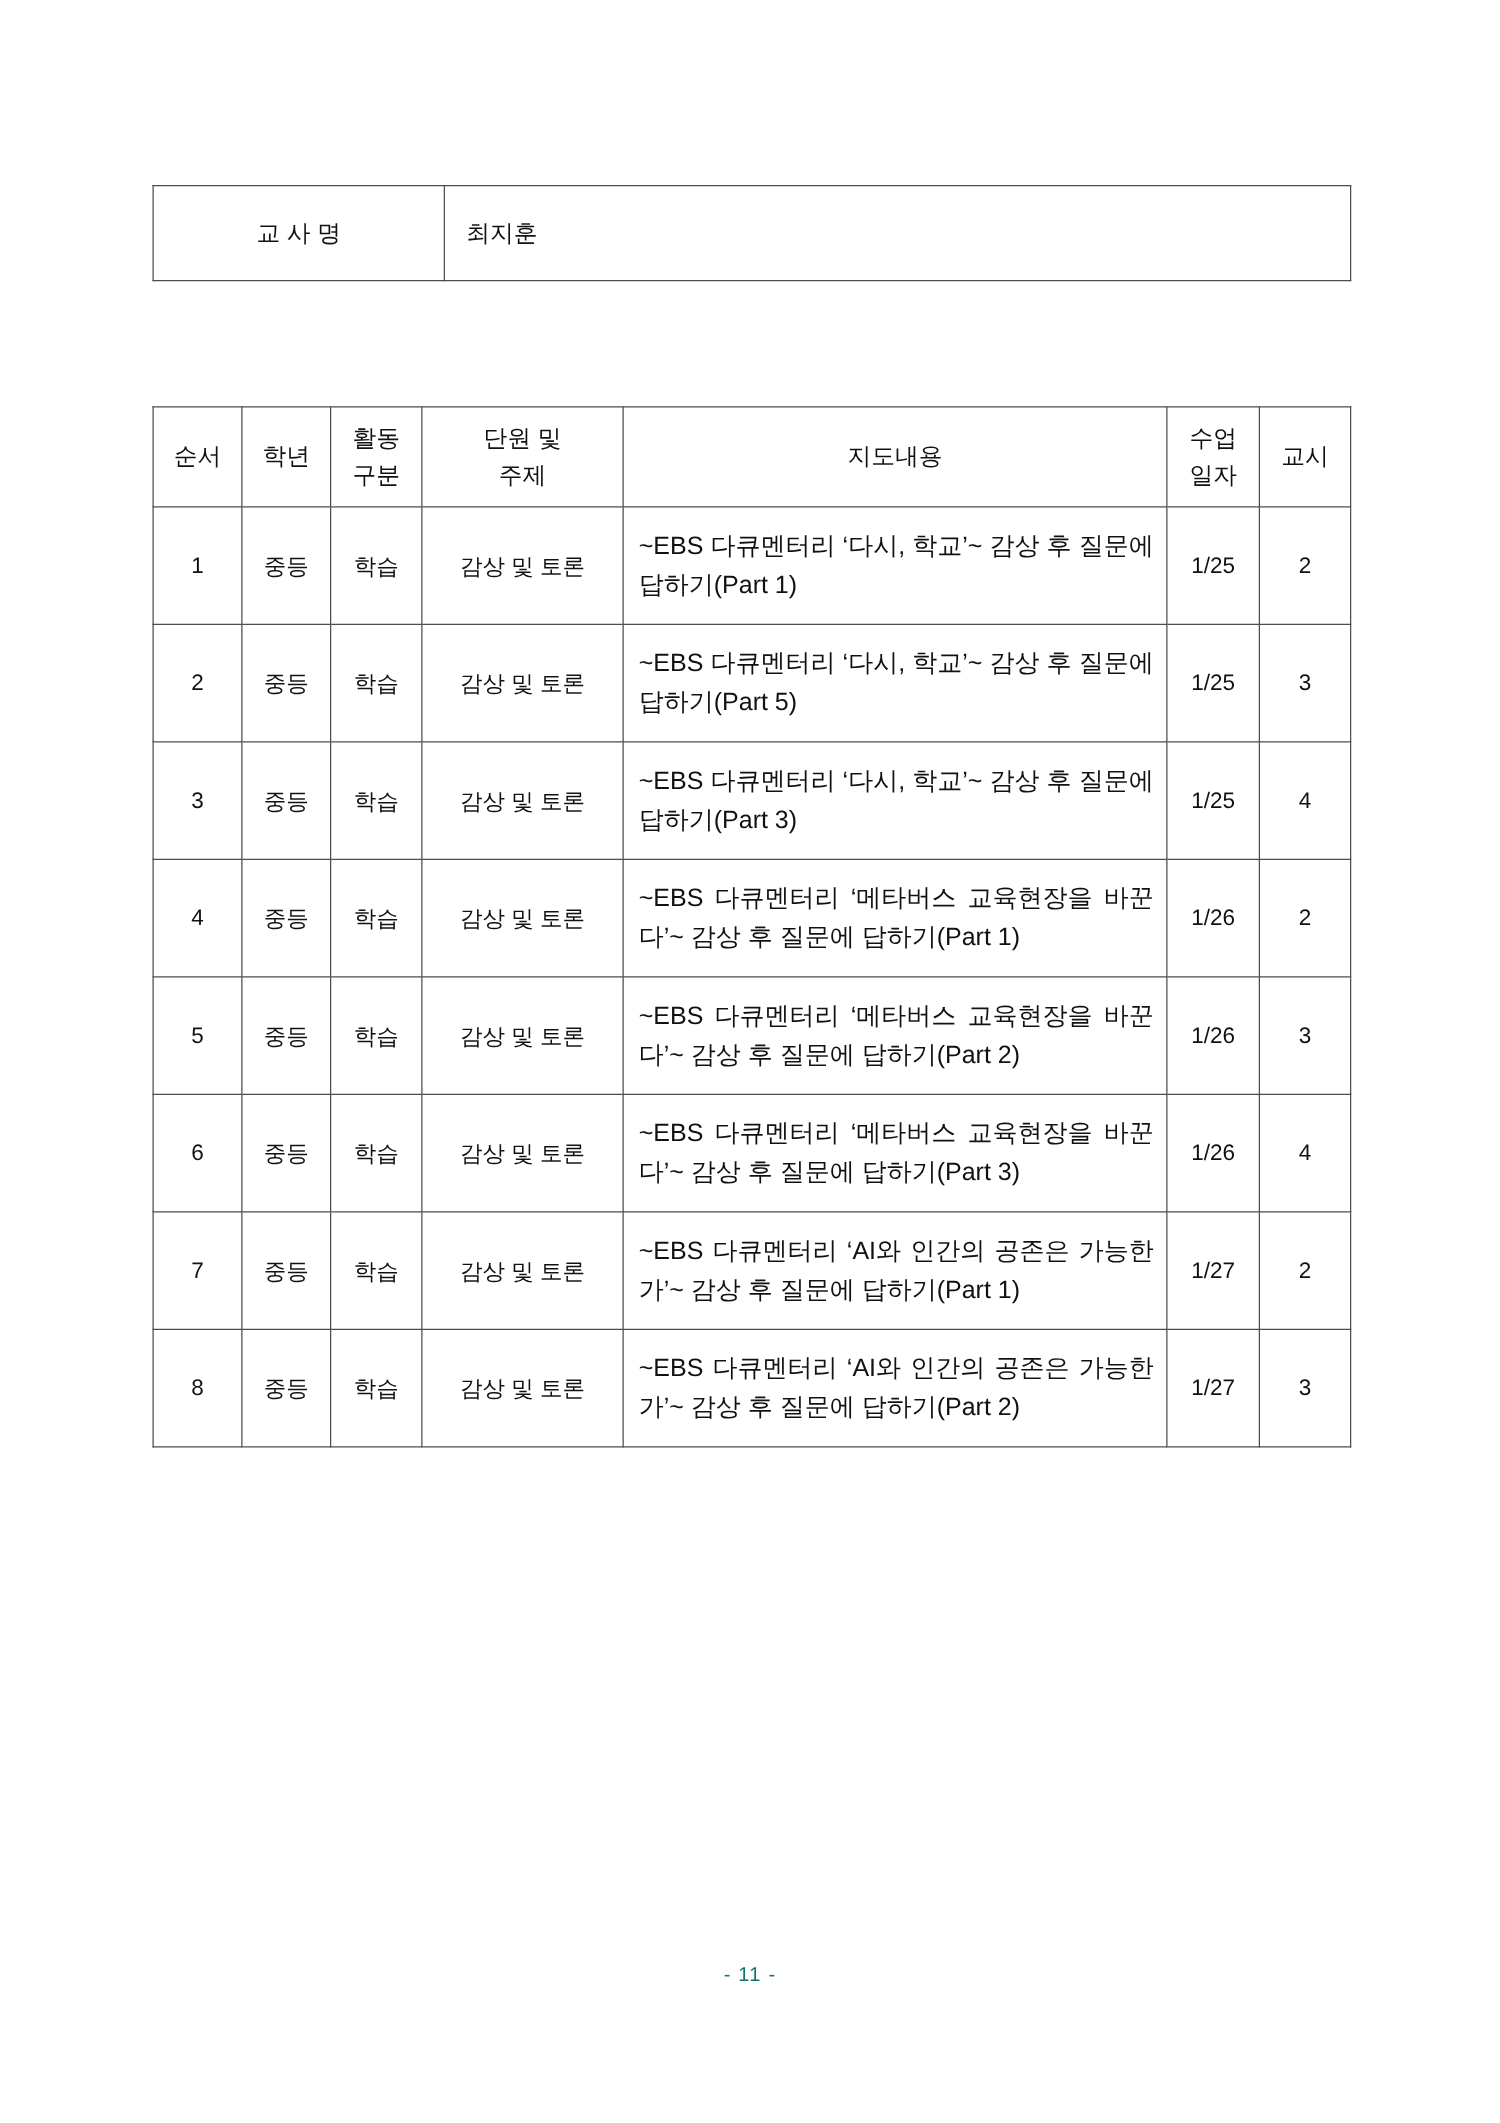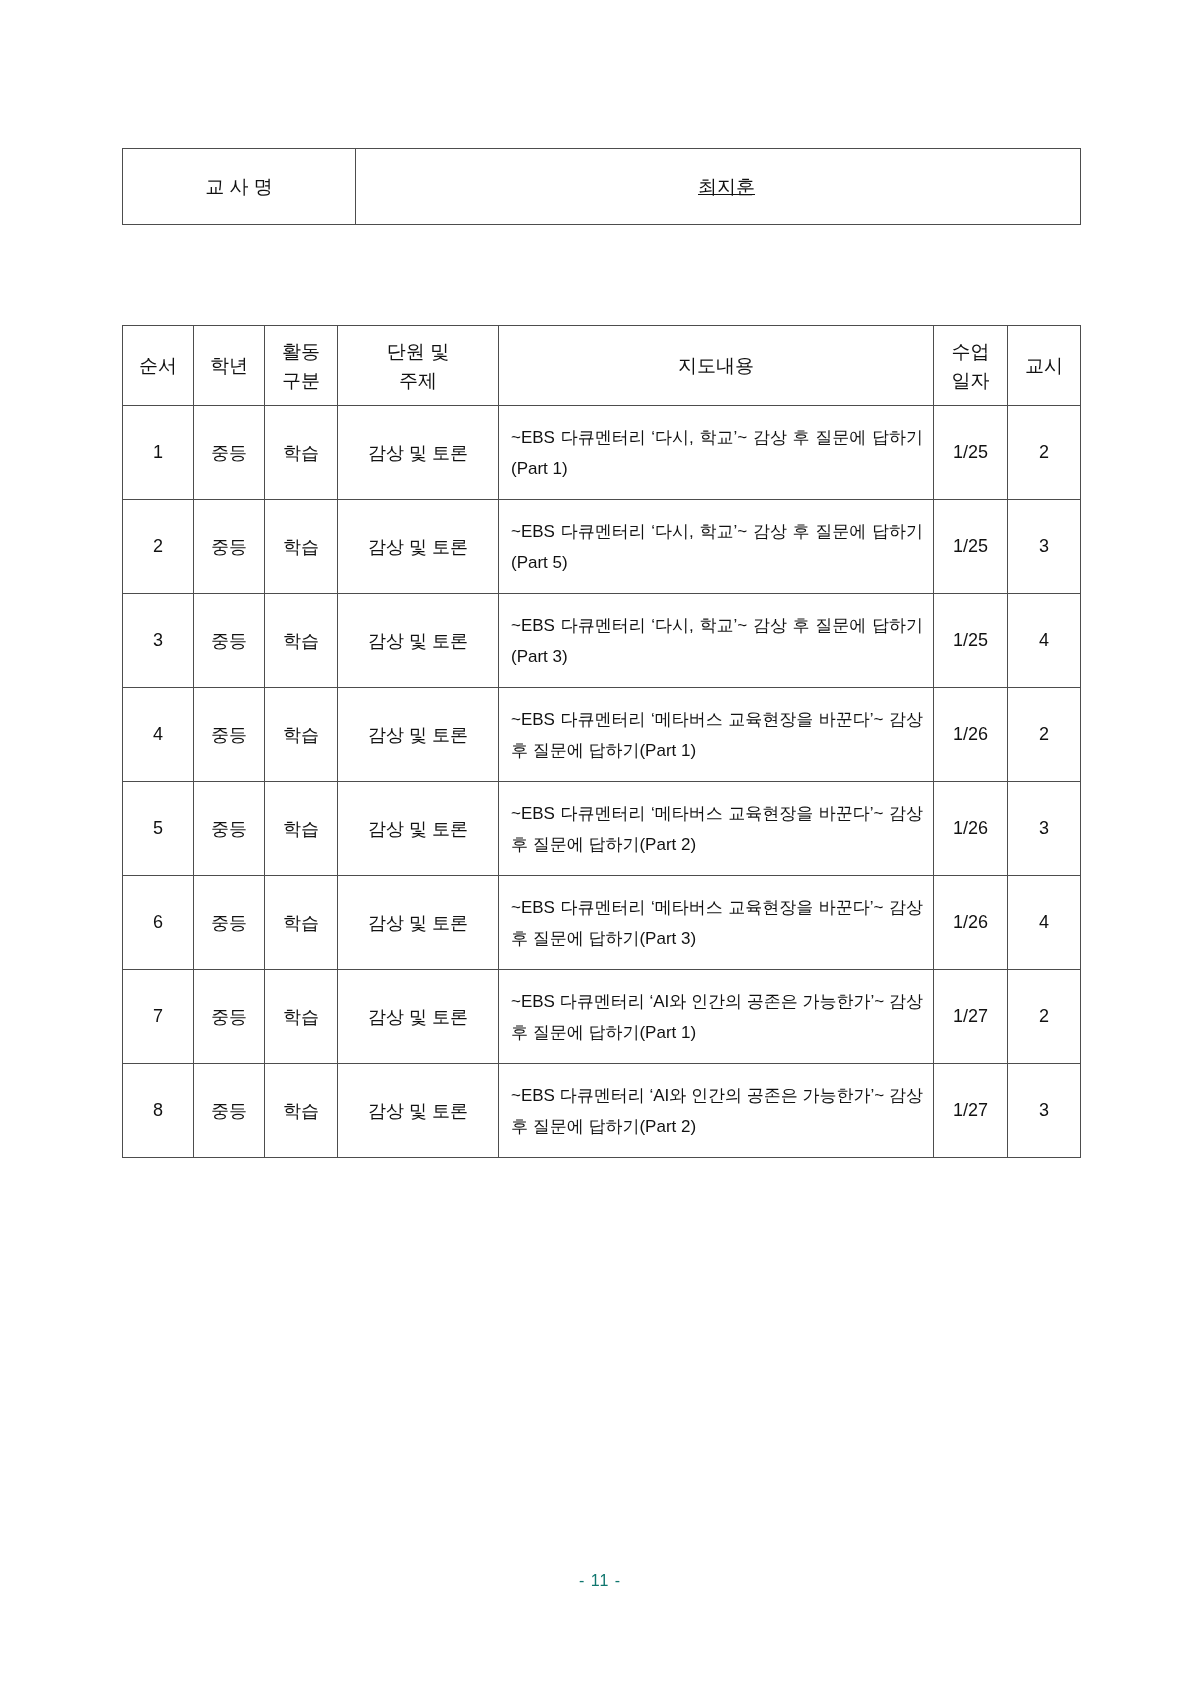--- a/index.html
+++ b/index.html
@@ -12,33 +12,33 @@
   }
   .page { position: absolute; inset: 0; background: #ffffff; }
 
   table { border-collapse: collapse; position: absolute; table-layout: fixed; background: #ffffff; }
   td, th { border: 1px solid #4d4d4d; vertical-align: middle; font-weight: normal; }
 
   
   .info-table { left: 122px; top: 148px; width: 958px; }
   .info-table td { height: 76px; font-size: 19px; }
   .info-table td.label { width: 233px; text-align: center; }
-  .info-table td.value { padding-left: 17px; text-align: center; text-decoration: underline; }
+  .info-table td.value { padding-left: 17px; text-align: left; }
 
   
   .schedule { left: 122px; top: 325px; width: 958px; }
   .schedule thead th { height: 80px; font-size: 19px; line-height: 29px; text-align: center; }
   .schedule tbody td { height: 94px; font-size: 18px; text-align: center; }
   .schedule tbody td.content {
     text-align: justify;
     text-align-last: left;
     -moz-text-align-last: left;
     word-break: break-all;
     padding: 0 10px 0 12px;
-    font-size: 17px;
+    font-size: 20px;
     line-height: 31px;
   }
   .two-line span { display: block; }
 
   
   .page-number {
     position: absolute;
     top: 1572px; left: 0; width: 100%;
     text-align: center;
     font-size: 16px;

